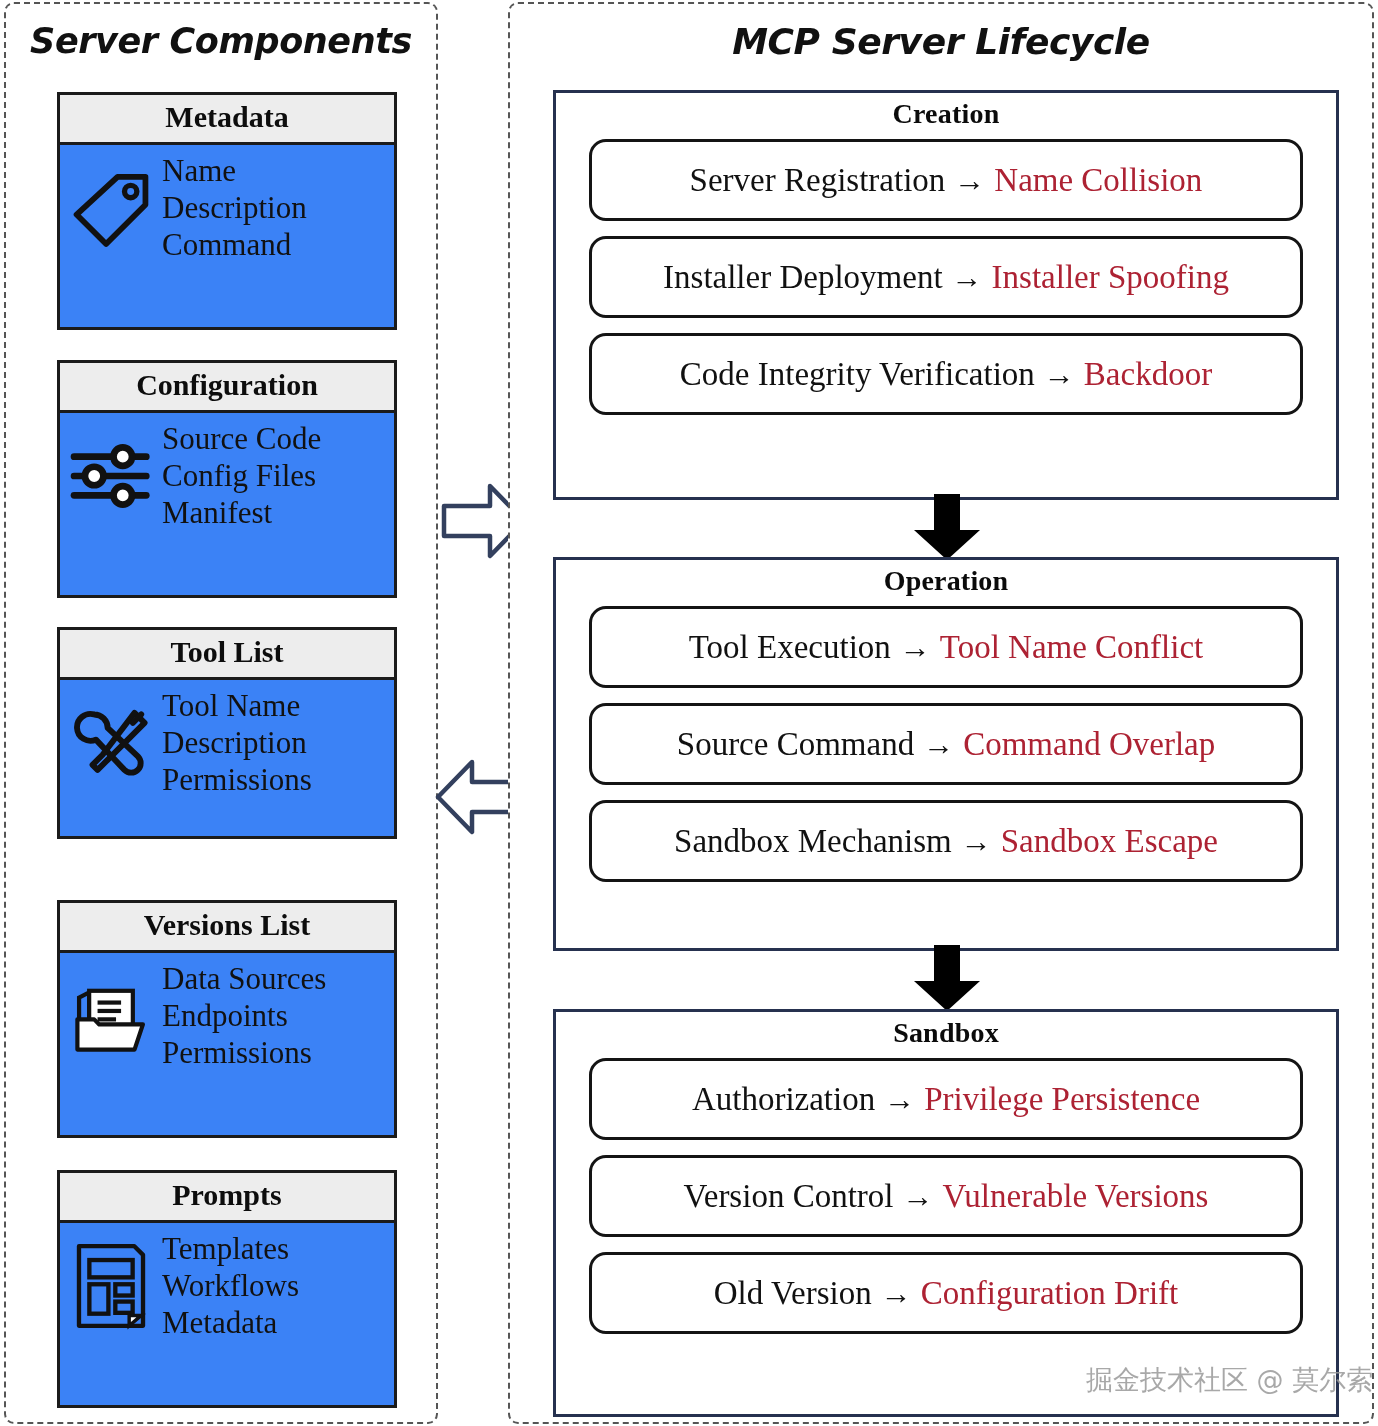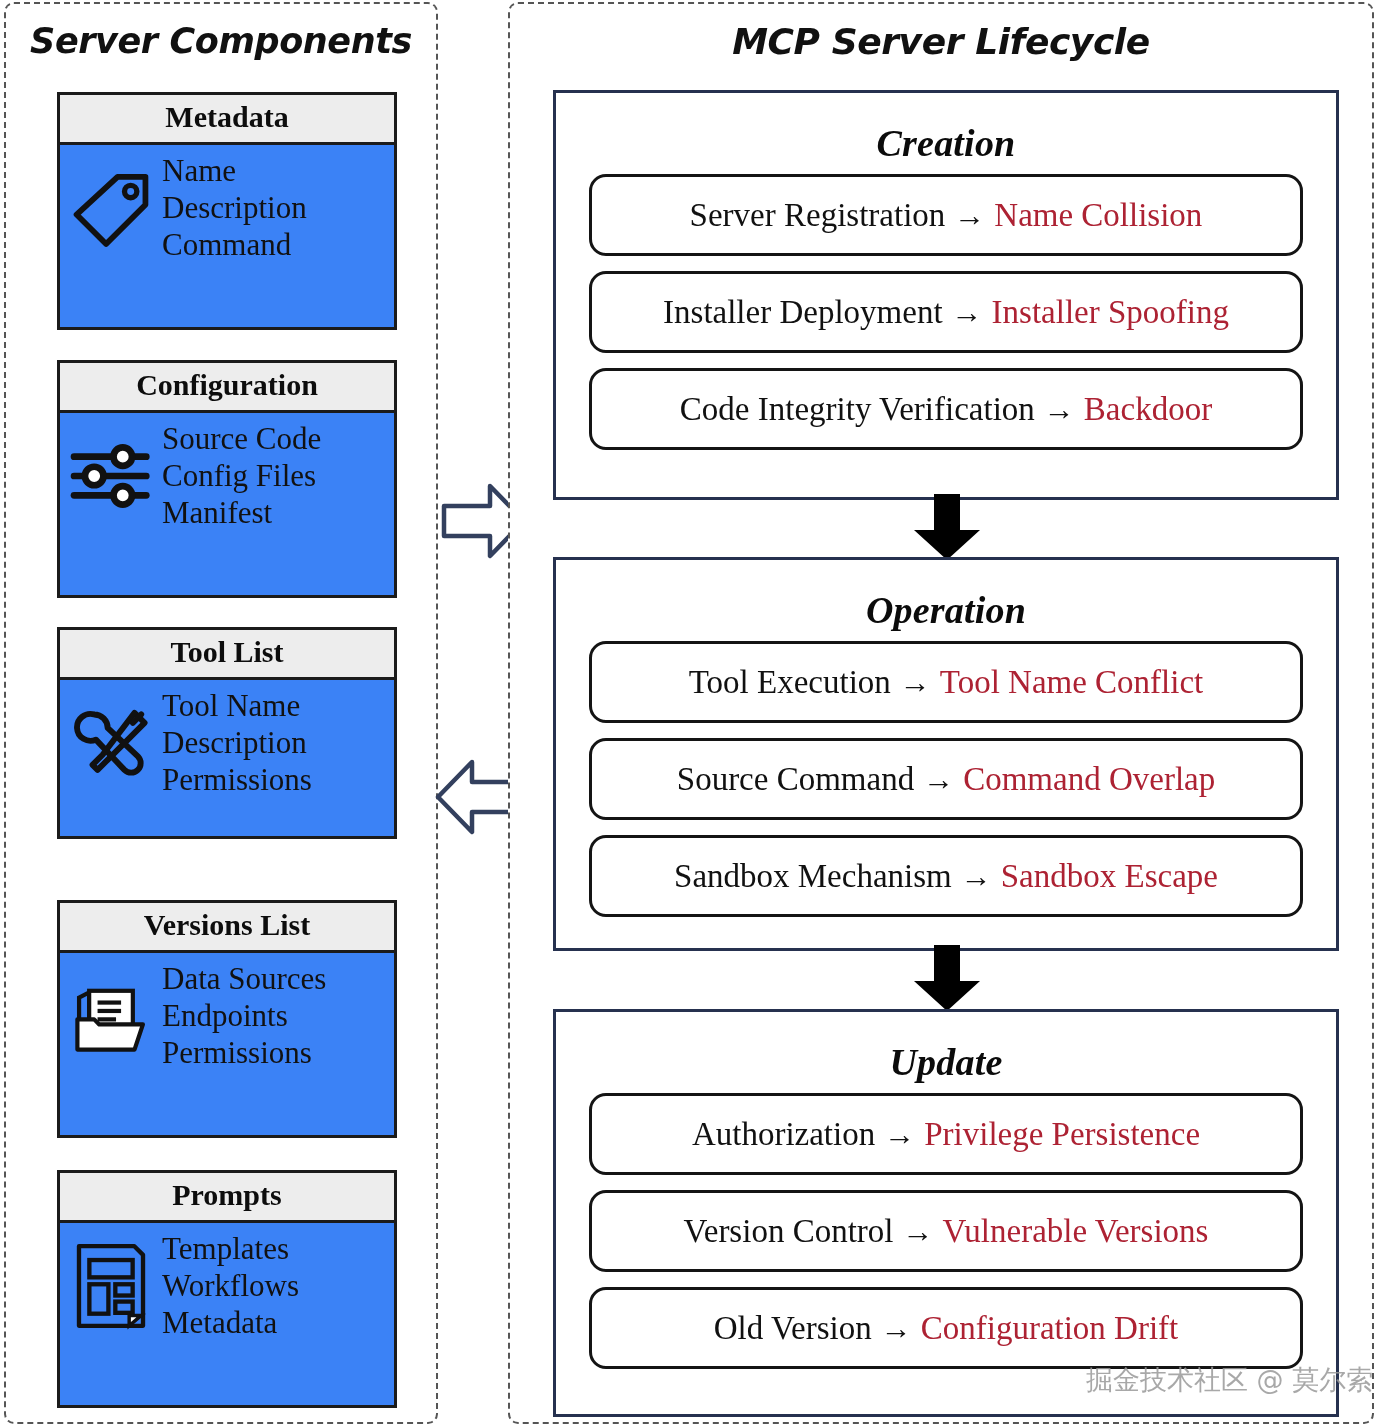--- a/index.html
+++ b/index.html
@@ -87,24 +87,24 @@
     box-sizing:border-box;
     background:#ffffff;
   }
   #stage-creation {top:90px;  height:410px;}
   #stage-operation{top:557px; height:394px;}
   #stage-update   {top:1009px;height:408px;}
 
   .stage-title{
     text-align:center;
     font-family:"Liberation Serif", serif;
-    font-weight:bold;font-style:italic;
-    font-size:38px;
+    font-weight:bold;
+    font-size:28px;
     color:#0b0b0b;
-    margin-top:28px;margin-bottom:9px;
+    margin-top:5px;margin-bottom:9px;
     letter-spacing:0.2px;
   }
 
   .risk-row{
     margin:0 33px 15px 33px;
     border:3px solid #141414;
     border-radius:17px;
     box-sizing:border-box;
     height:82px;
     display:flex;align-items:center;justify-content:center;
@@ -290,21 +290,21 @@
   </div>
 </div>
 
 <div class="down-arrow" id="down-arrow-2">
   <svg width="70" height="66" viewBox="0 0 70 66">
     <path d="M22 0 L48 0 L48 36 L68 36 L35 66 L2 36 L22 36 Z" fill="#000000"></path>
   </svg>
 </div>
 
 <div class="stage" id="stage-update">
-  <div class="stage-title">Update</div>
+  <div class="stage-title">Sandbox</div>
   <div class="risk-row">
     <div class="risk-text"><span>Authorization</span><span class="risk-arrow">→</span><span class="risk-threat">Privilege Persistence</span></div>
   </div>
   <div class="risk-row">
     <div class="risk-text"><span>Version Control</span><span class="risk-arrow">→</span><span class="risk-threat">Vulnerable Versions</span></div>
   </div>
   <div class="risk-row">
     <div class="risk-text"><span>Old Version</span><span class="risk-arrow">→</span><span class="risk-threat">Configuration Drift</span></div>
   </div>
 </div>

